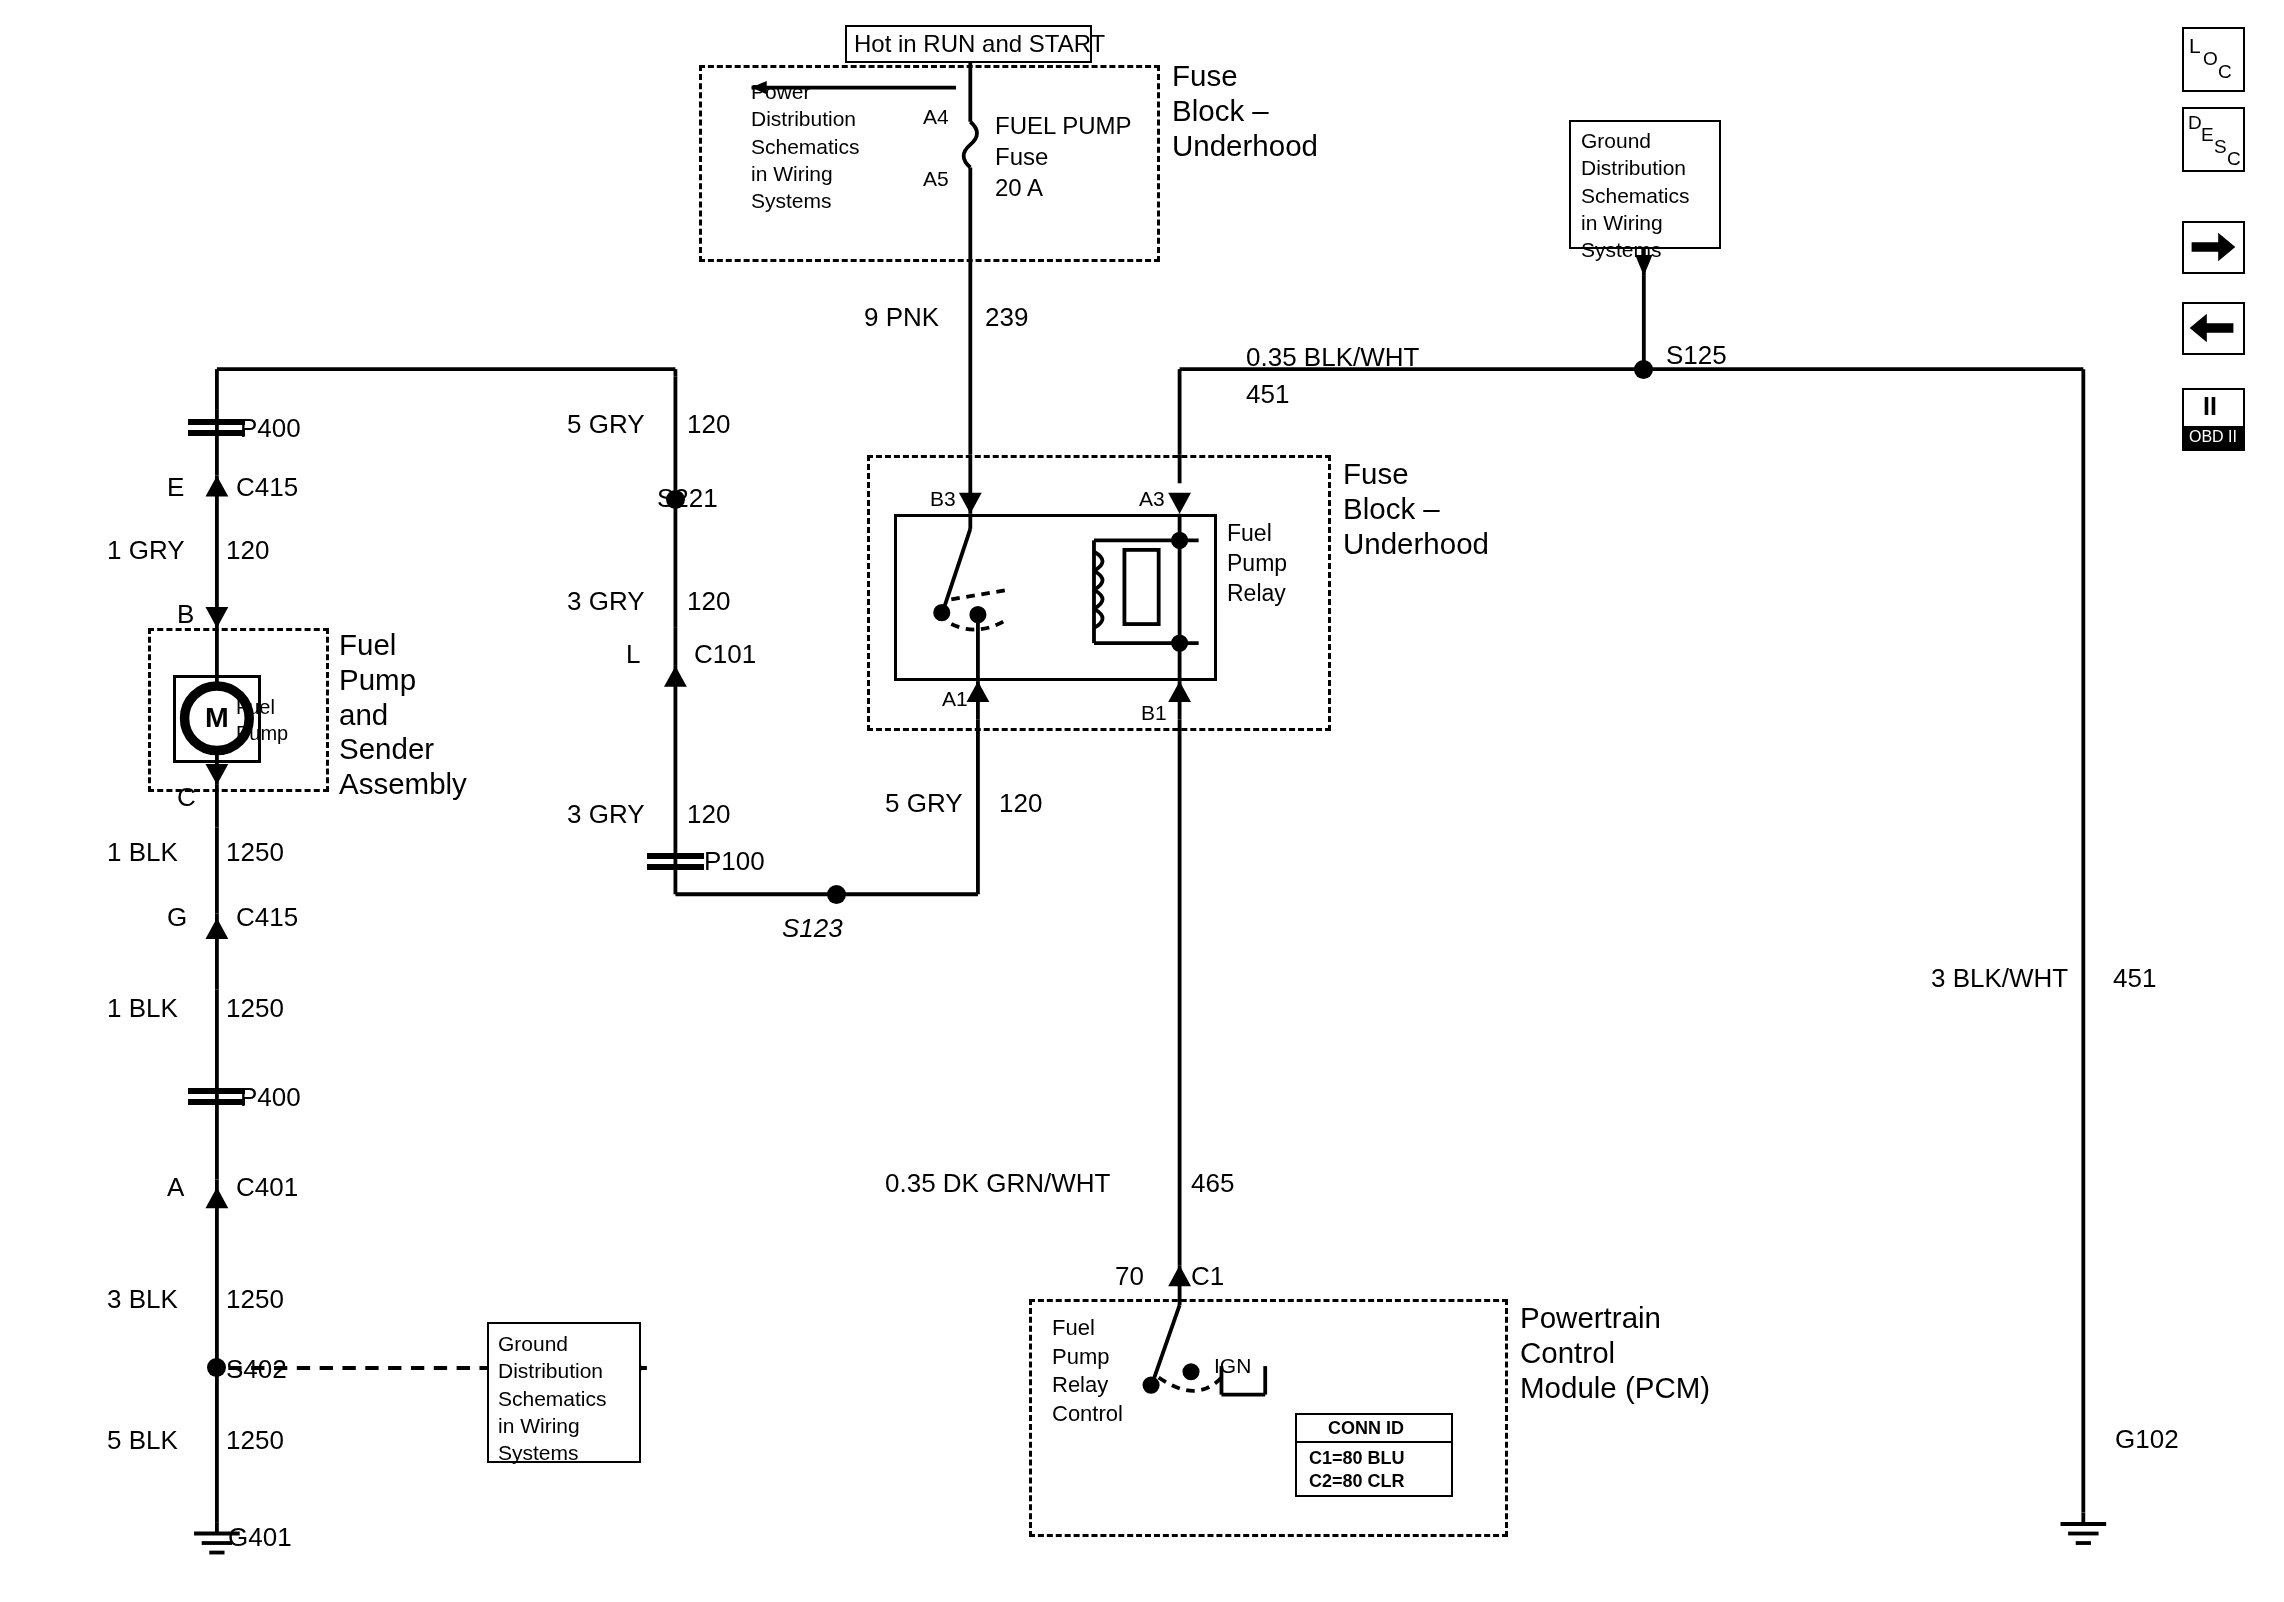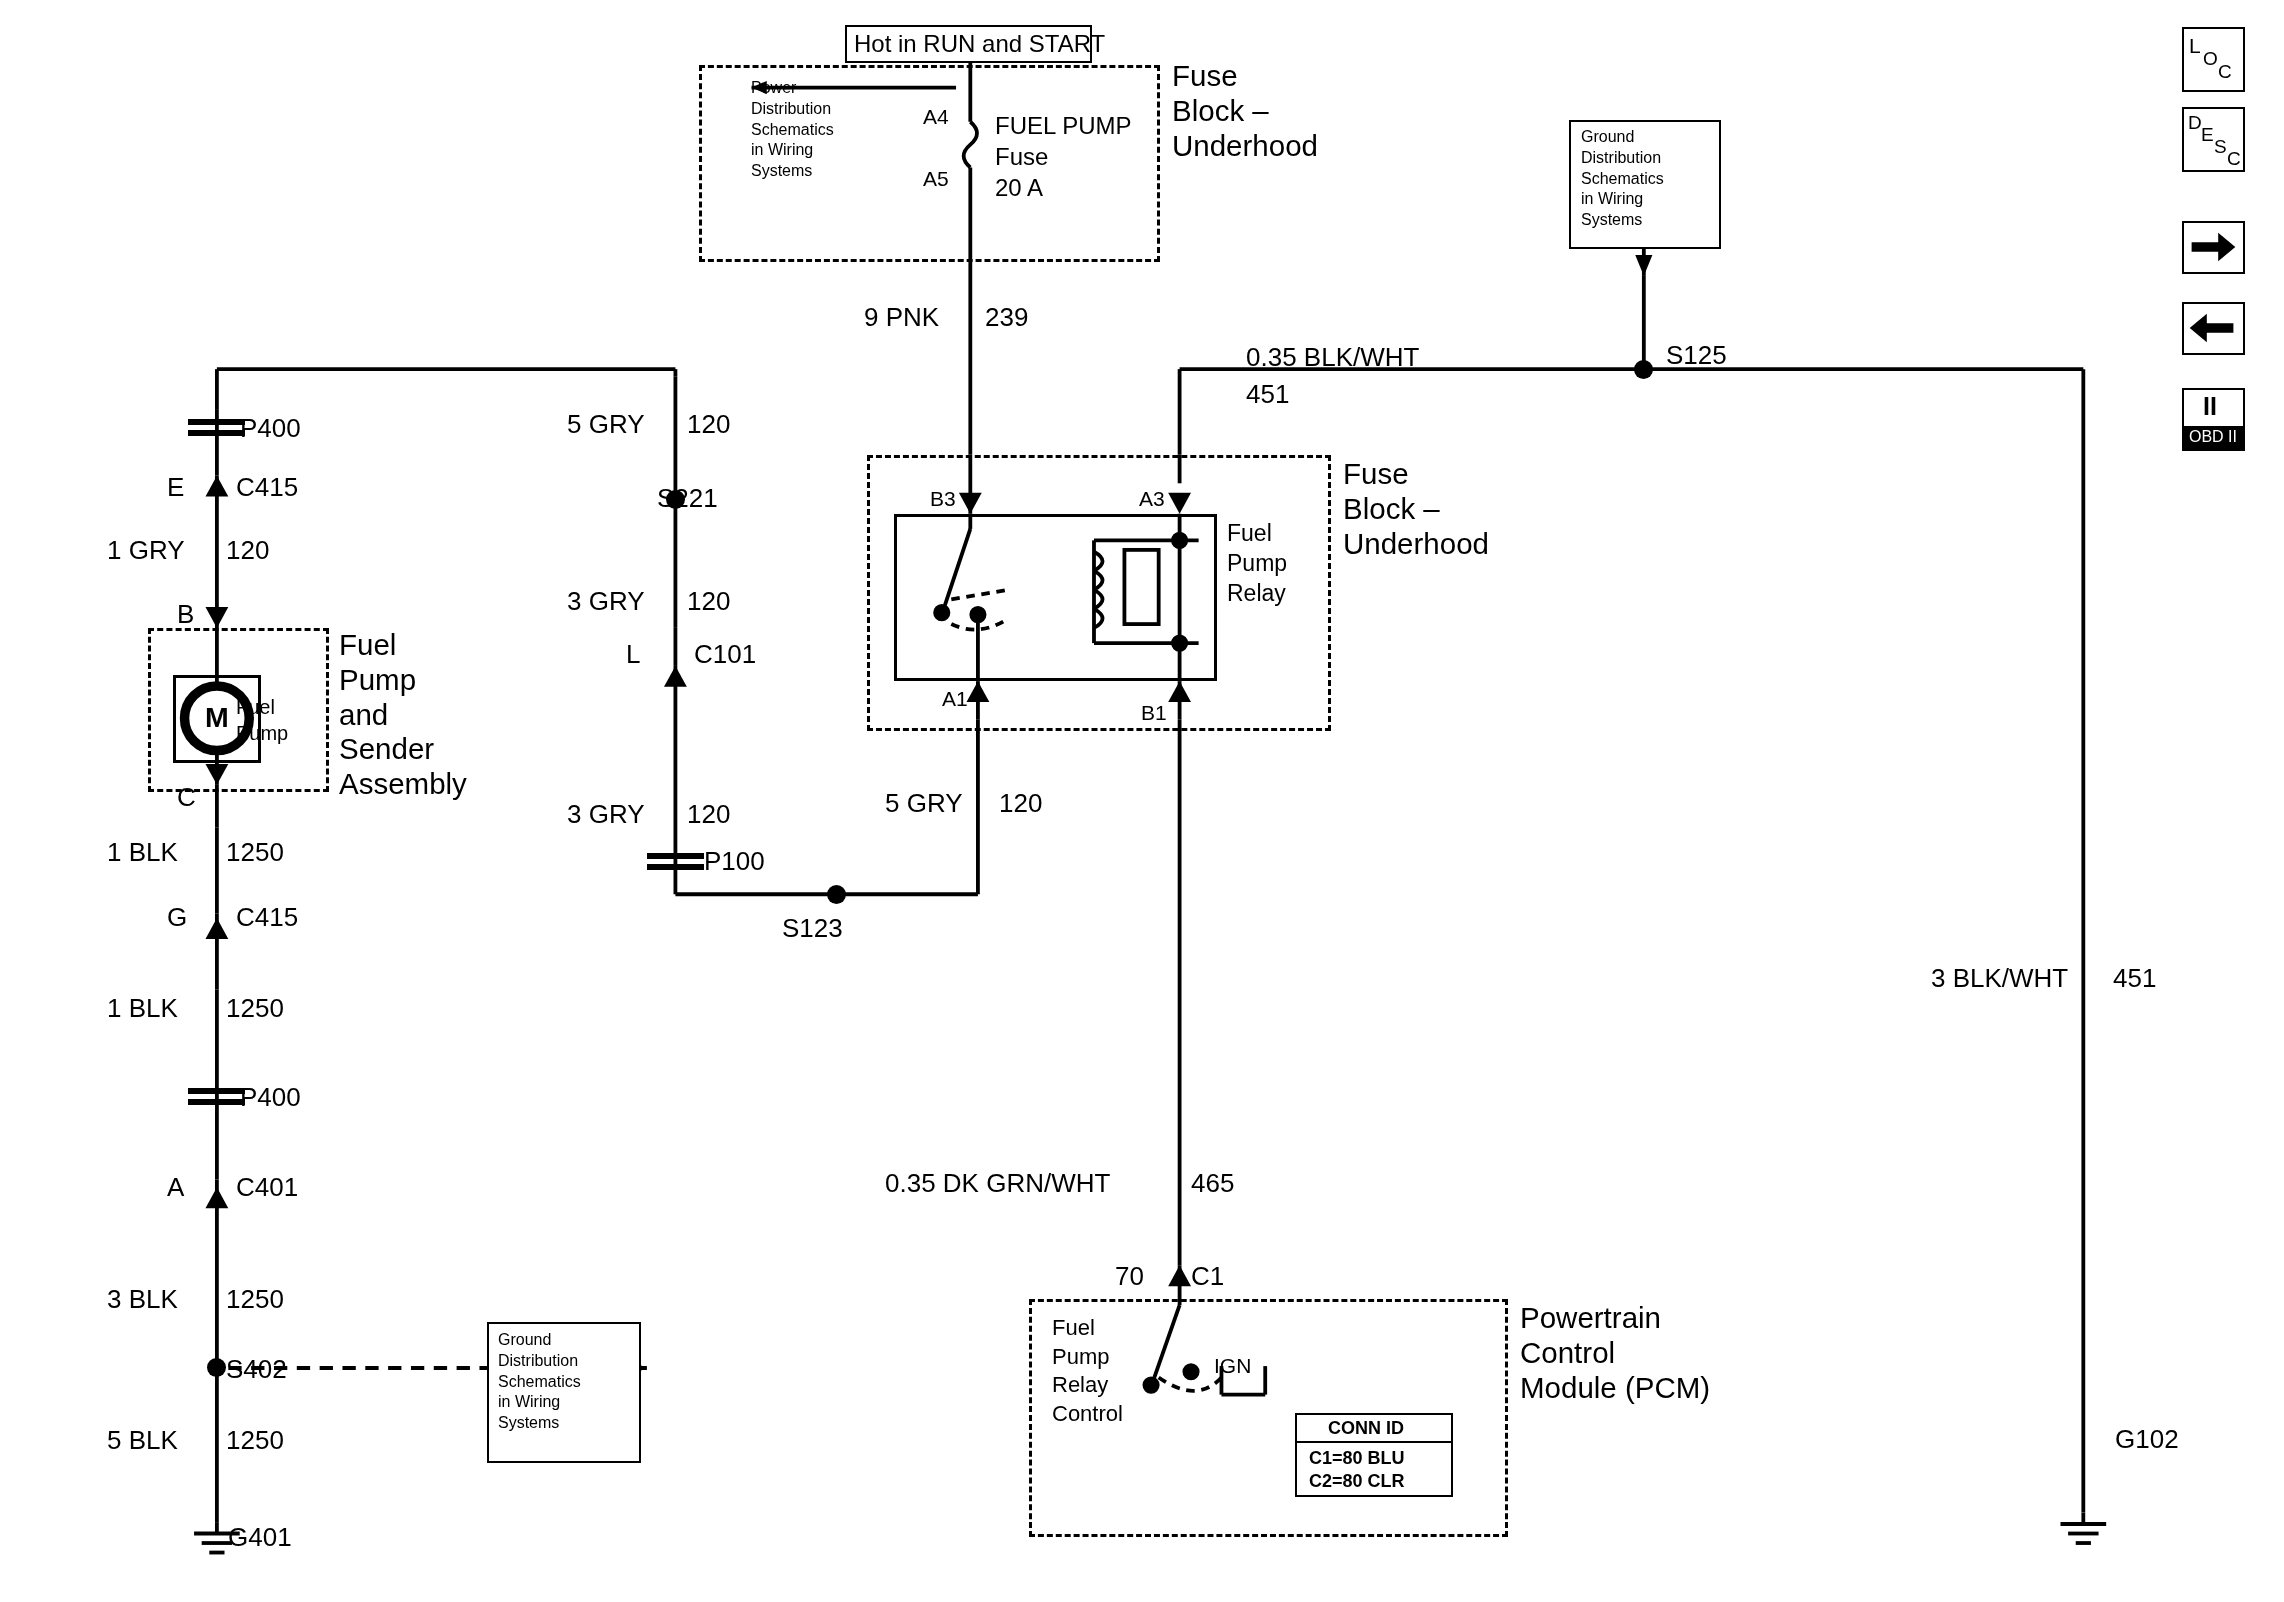--- a/index.html
+++ b/index.html
@@ -47,21 +47,21 @@
   }
   .dot {
     position: absolute;
     width: 19px;
     height: 19px;
     background: #000;
     border-radius: 50%;
   }
   .boxtext {
     position: absolute;
-    font-size: 16px;
+    font-size: 21px;
     line-height: 1.3;
     color: #000;
     white-space: pre;
   }
   svg.overlay {
     position: absolute;
     left: 0; top: 0;
     width: 2285px;
     height: 1603px;
     pointer-events: none;
@@ -345,21 +345,21 @@
   <div class="lbl" style="left:167px; top:1172px;">A</div>
   <div class="lbl" style="left:236px; top:1172px;">C401</div>
 
   <div class="lbl" style="left:626px; top:639px;">L</div>
   <div class="lbl" style="left:694px; top:639px;">C101</div>
 
   <div class="lbl" style="left:177px; top:599px;">B</div>
   <div class="lbl" style="left:177px; top:782px;">C</div>
 
   <div class="lbl" style="left:657px; top:483px;">S221</div>
-  <div class="lbl" style="left:782px; top:913px;">S123</div>
+  <div class="lbl" style="left:782px; top:913px;font-style:italic;">S123</div>
   <div class="lbl" style="left:1666px; top:340px;">S125</div>
   <div class="lbl" style="left:226px; top:1354px;">S402</div>
 
   <div class="lbl" style="left:228px; top:1522px;">G401</div>
   <div class="lbl" style="left:2115px; top:1424px;">G102</div>
 
   <div class="lbl" style="left:1115px; top:1261px;">70</div>
   <div class="lbl" style="left:1191px; top:1261px;">C1</div>
 
   <div class="nav-btn" style="left:2182px; top:27px; width:63px; height:65px;"></div>

